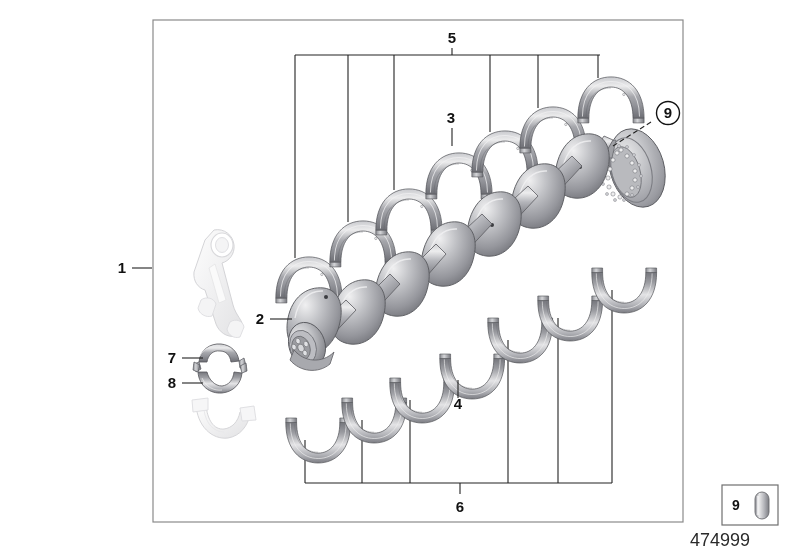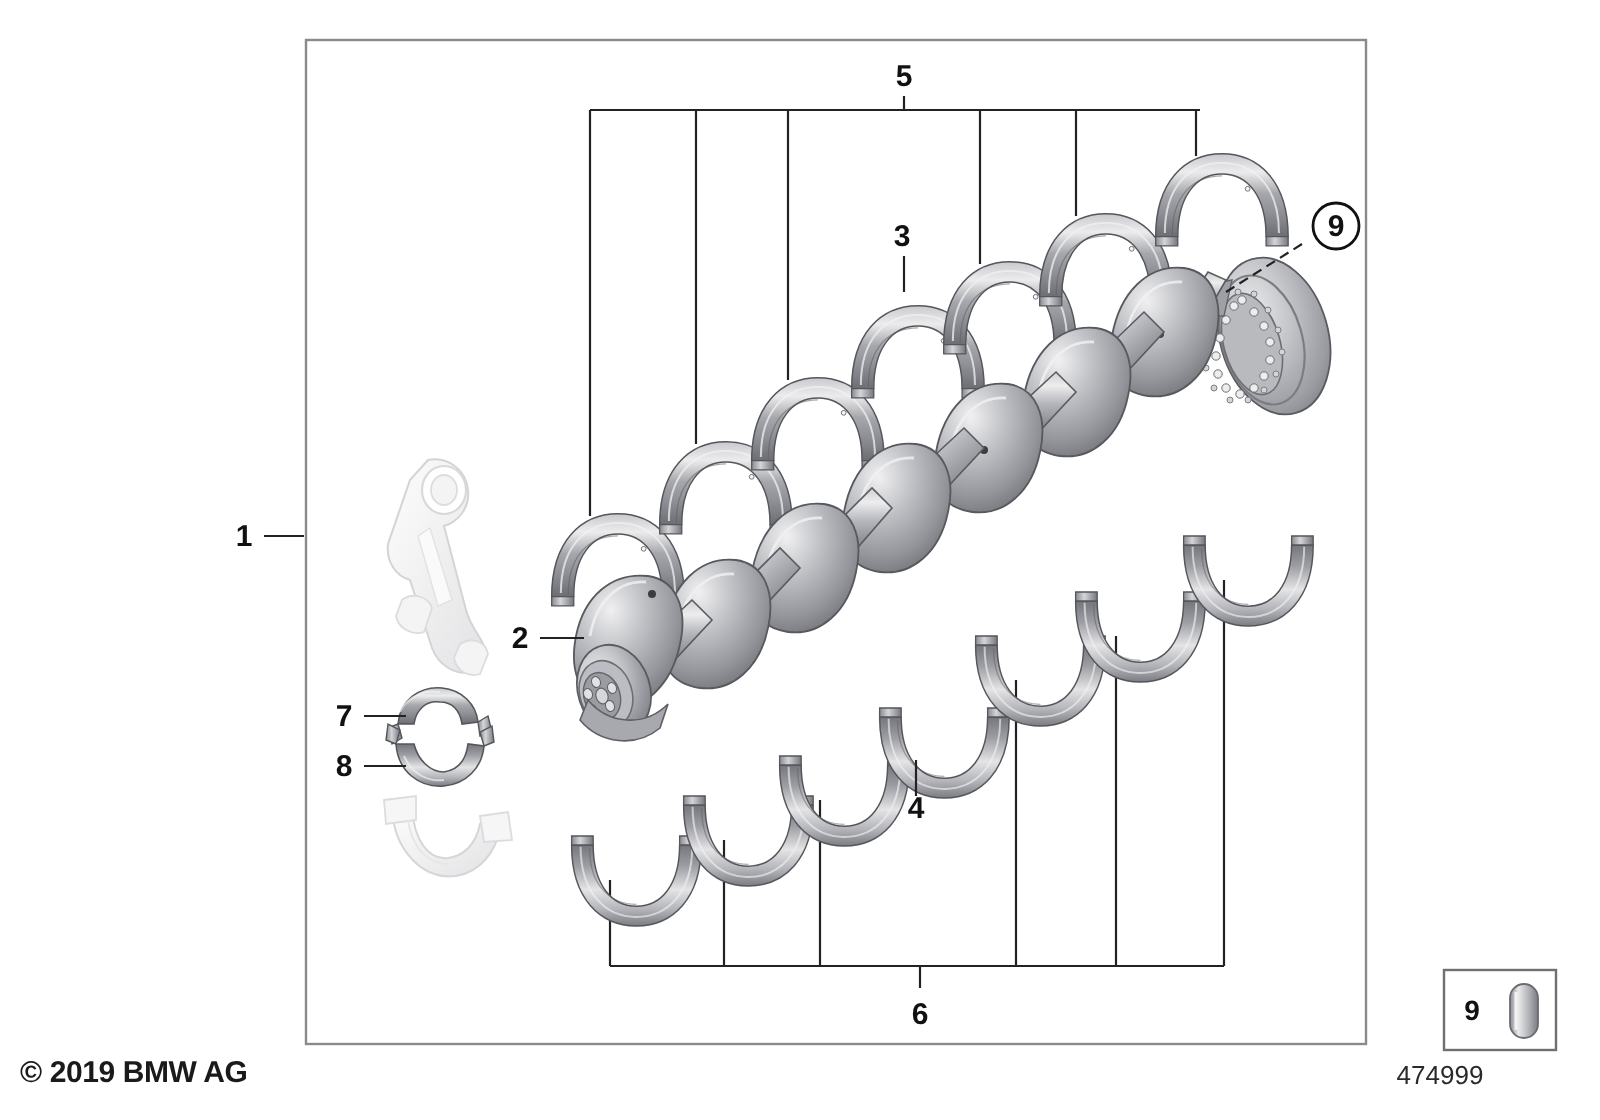--- a/index.html
+++ b/index.html
@@ -35,21 +35,21 @@
     font-size:15px;
     color:#1a1a1a;
     letter-spacing:-0.2px;
     white-space:nowrap;
   }
   .diagnum{
     position:absolute;
     left:720px;top:530px;
     transform:translateX(-50%);
     font-family:"Liberation Sans", sans-serif;
-    font-size:13px;
+    font-size:18px;
     color:#2a2a2a;
     white-space:nowrap;
   }
 </style>
 </head>
 <body>
 
 <div id="root">
 
   <svg id="diagram" viewBox="0 0 800 560">
@@ -381,16 +381,15 @@
     <g>
       <rect class="legendbox" x="722" y="485" width="56" height="40"></rect>
       <text class="lbl-sm" x="736" y="510" text-anchor="middle">9</text>
       <g>
         <rect x="755" y="492" width="14" height="27" rx="7" ry="7" fill="url(#gPin)" stroke="#6b6c71" stroke-width="0.9"></rect>
         <path d="M758,496 L758,515" stroke="#fbfbfb" stroke-width="1.6" opacity="0.8"></path>
       </g>
     </g>
   </svg>
 
-  <div class="copy">© 2019 BMW AG</div>
   <div class="diagnum">474999</div>
 
 </div>
 
 </body></html>

